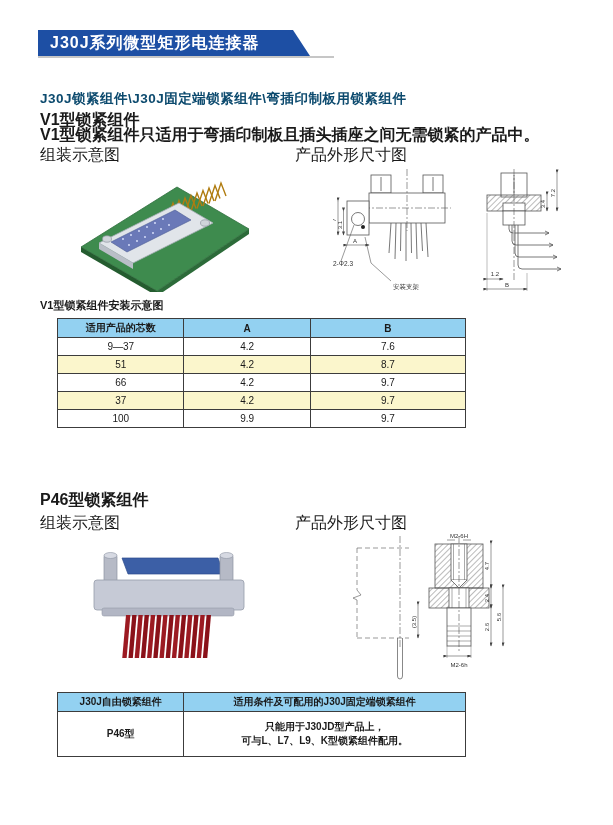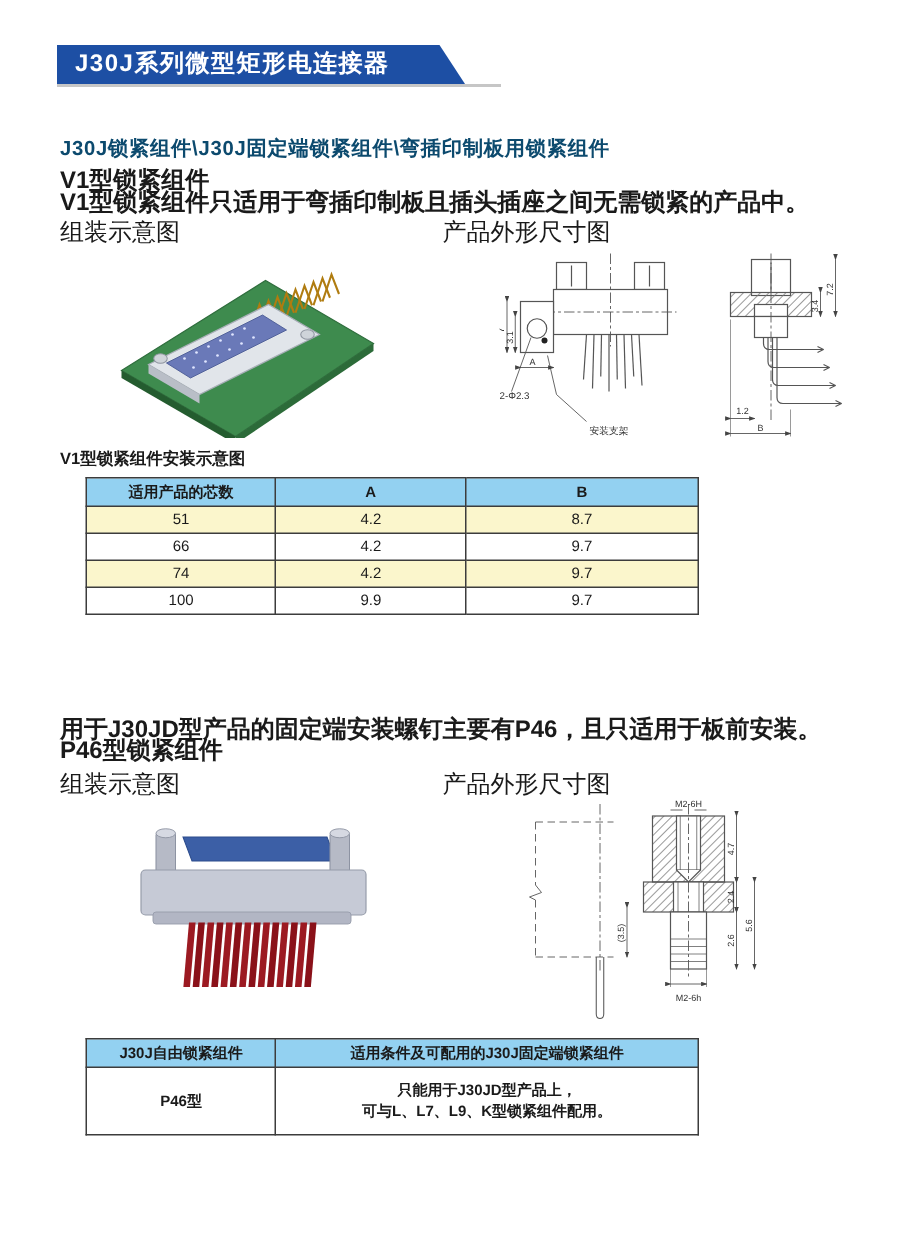--- a/index.html
+++ b/index.html
@@ -172,44 +172,48 @@
         <col style="width:31%">
         <col style="width:31%">
         <col style="width:38%">
       </colgroup>
     <tbody>
         <tr>
       <th>适用产品的芯数</th>
       <th>A</th>
       <th>B</th>
     </tr>
+    <tr>
+      <td>9—37</td>
+      <td>4.2</td>
+      <td>7.6</td>
+    </tr>
     <tr class="alt">
       <td>51</td>
       <td>4.2</td>
       <td>8.7</td>
     </tr>
     <tr>
       <td>66</td>
       <td>4.2</td>
       <td>9.7</td>
     </tr>
     <tr class="alt">
-      <td>74</td>
+      <td>37</td>
       <td>4.2</td>
       <td>9.7</td>
     </tr>
     <tr>
       <td>100</td>
       <td>9.9</td>
       <td>9.7</td>
     </tr>
   </tbody>
     </table>
 
-  <div class="body-line" style="top:476px;">用于J30JD型产品的固定端安装螺钉主要有P46，且只适用于板前安装。</div>
   <div class="body-line" style="top:490px;">P46型锁紧组件</div>
   <div class="fig-label" style="left:40px;top:513px;">组装示意图</div>
   <div class="fig-label" style="left:295px;top:513px;">产品外形尺寸图</div>
 
   <svg class="photo" style="left:88px;top:548px;" width="165" height="112" viewBox="0 0 165 112">
     <polygon points="34,10 130,10 136,26 40,26" fill="#3c5fa6" stroke="#2c4c8c" stroke-width="0.7"></polygon>
     <rect x="16" y="6" width="13" height="32" rx="3" fill="#b6bac6" stroke="#8d93a2" stroke-width="0.7"></rect>
     <ellipse cx="22.5" cy="7.5" rx="6.5" ry="3" fill="#d6d9e2" stroke="#8d93a2" stroke-width="0.6"></ellipse>
     <rect x="132" y="6" width="13" height="32" rx="3" fill="#b6bac6" stroke="#8d93a2" stroke-width="0.7"></rect>
     <ellipse cx="138.5" cy="7.5" rx="6.5" ry="3" fill="#d6d9e2" stroke="#8d93a2" stroke-width="0.6"></ellipse>

